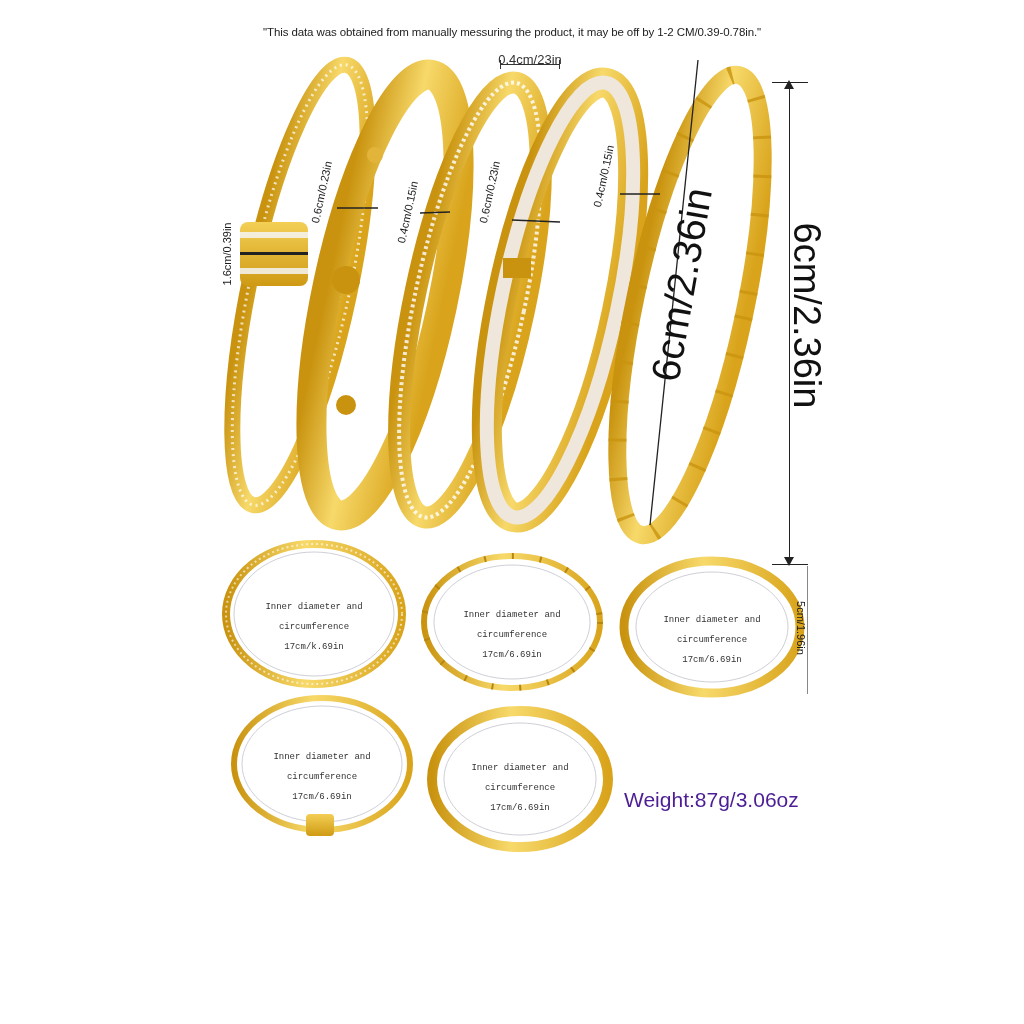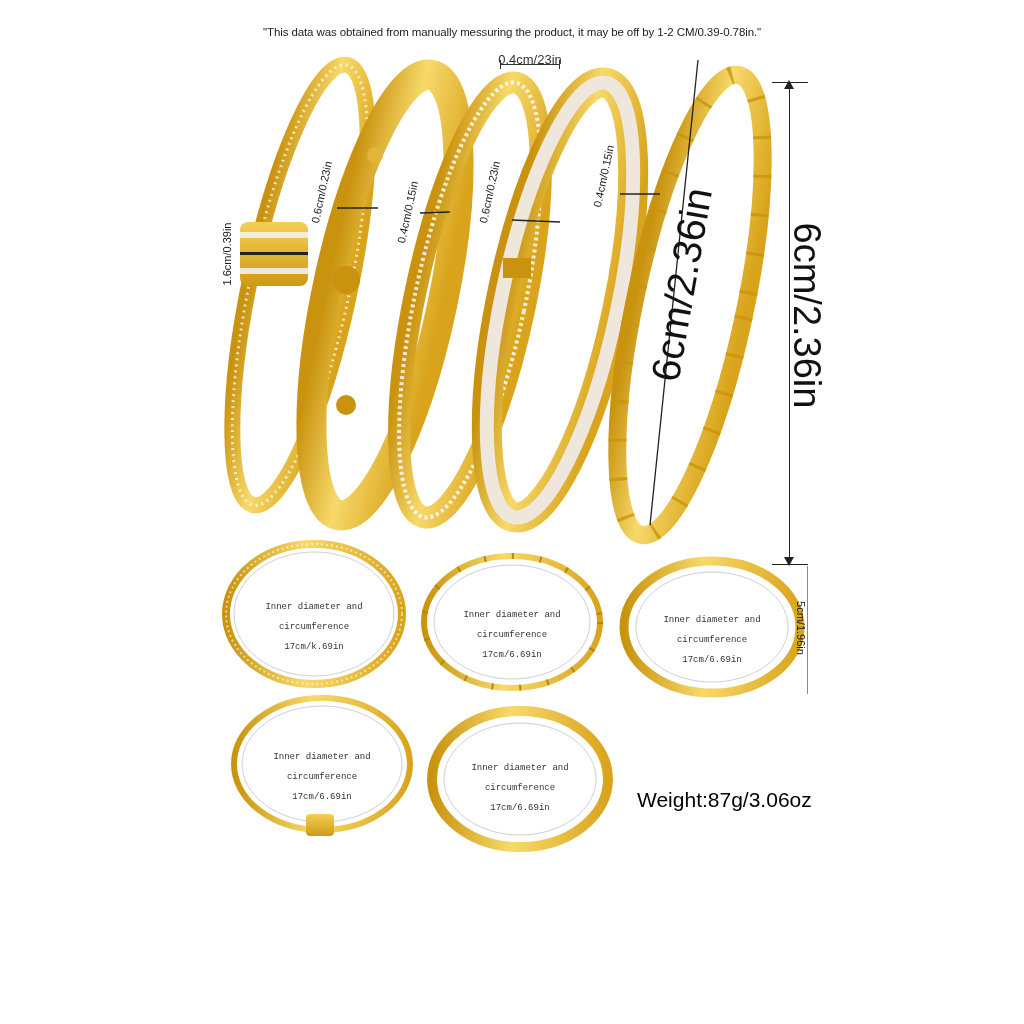--- a/index.html
+++ b/index.html
@@ -13,21 +13,21 @@
   .rot { transform-origin:center center; white-space:nowrap; }
   .lbl-sm { font-size:11px; color:#1a1a1a; }
   .big-vert { font-size:38px; color:#111; }
   .big-diag { font-size:40px; color:#111; }
   .vline { width:0; border-left:1.4px solid #222; }
   .vline-arrow:before, .vline-arrow:after { content:""; position:absolute; left:-6px; border-left:5.5px solid transparent; border-right:5.5px solid transparent; }
   .vline-arrow:before { top:-2px; border-bottom:9px solid #222; }
   .vline-arrow:after { bottom:-2px; border-top:9px solid #222; }
   .hcap { height:0; border-top:1.4px solid #222; }
   .ring-text { text-align:center; font-size:9px; line-height:20px; color:#333;font-family:Liberation Mono, monospace; }
-  .weight { left:637px; top:788px; font-size:21px; color:#000000; }
+  .weight { left:624px; top:788px; font-size:21px; color:#4c1d95; }
   svg { position:absolute; left:0; top:0; }
 </style>
 </head>
 <body>
 
 <svg width="1024" height="1024" viewBox="0 0 1024 1024">
   <defs>
     <linearGradient id="g1" x1="0" y1="0" x2="1" y2="0">
       <stop offset="0" stop-color="#c9930f"></stop>
         <stop offset="0.45" stop-color="#f7d96a"></stop>

